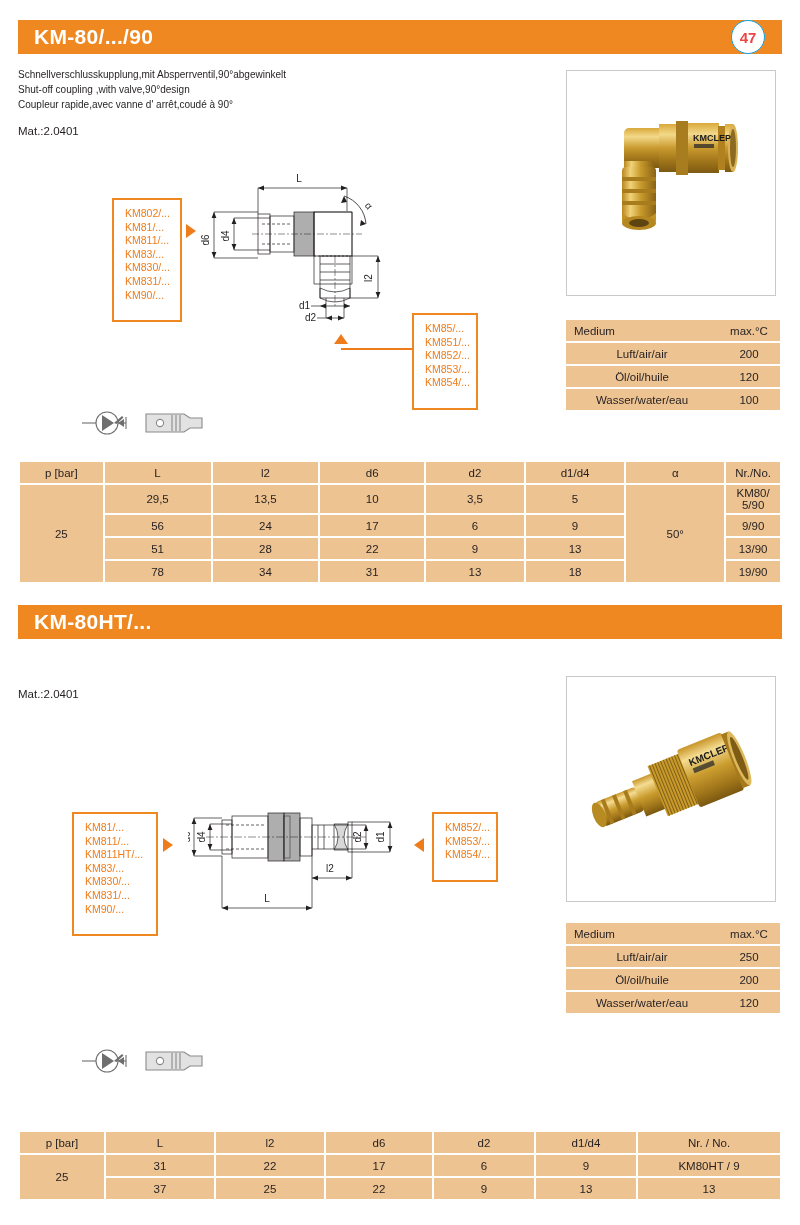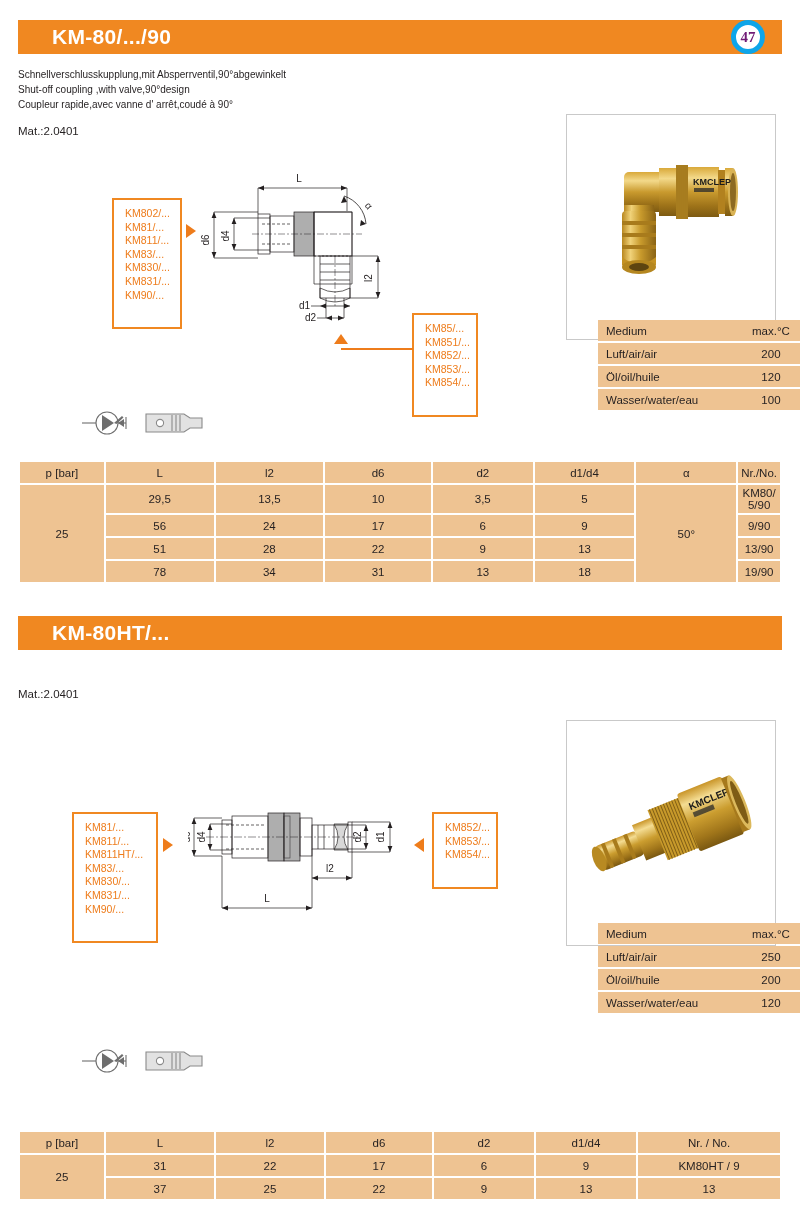--- a/index.html
+++ b/index.html
@@ -11,66 +11,65 @@
     color: #231f20;
     overflow: hidden;
   }
   .page { position: relative; width: 800px; height: 1225px; }
 
   
   .sec-header {
     position: absolute;
     left: 18px; width: 764px; height: 34px;
     background: #f08821;
-    display: flex; align-items: center; padding-left: 18px;
+    display: flex; align-items: center;
   }
   .sec-header .title {
     color: #ffffff;
     font-size: 21px;
     font-weight: bold;
     letter-spacing: .3px;
     margin-left: 16px;
   }
   .page-badge {
     position: absolute;
     width: 34px; height: 34px;
     border-radius: 50%;
     background: #ffffff;
-    border: 5px solid #0ea5e9;
+    border: 1px solid #0ea5e9;
     display: flex; align-items: center; justify-content: center;
-    font-size: 15px; font-weight: bold; color: #701a75; font-family: Liberation Serif, serif;
+    font-size: 15px; font-weight: bold; color: #ef4444;
   }
 
   
   .desc {
     position: absolute;
     font-size: 10px;
     line-height: 15px;
     white-space: pre-line;
   }
   .mat {
     position: absolute;
     font-size: 11.5px;
   }
 
   
   .photo-frame {
     position: absolute;
     border: 1px solid #c9c9c9;
     background: #ffffff;
     overflow: hidden;
-    margin-top: 44px;
   }
 
   
   .callout {
     position: absolute;
     border: 2px solid #f08821;
     background: #ffffff;
-    padding: 7px 9px 25px 11px;
+    padding: 7px 9px 18px 11px;
   }
   .callout div {
     color: #ee7c1b;
     font-size: 10.5px;
     line-height: 13.6px;
     white-space: nowrap;
   }
   .arrow-right {
     position: absolute;
     width: 0; height: 0;
@@ -96,47 +95,46 @@
     position: absolute;
     background: #ee7c1b;
   }
 
   
   .medtable {
     position: absolute;
     border-collapse: separate;
     border-spacing: 0 2px;
     font-size: 11.5px;
-    margin-left: 32px;
   }
   .medtable td {
     background: #eec392;
     padding: 4px 8px;
     height: 21px;
   }
-  .medtable td.label { width: 152px; text-align: left; }
+  .medtable td.label { width: 152px; text-align: center; }
   .medtable td.val   { width: 62px;  text-align: center; }
   .medtable tr.head td { font-weight: normal; }
   .medtable tr.head td.label { text-align: left; }
   .medtable tr.head td.val { }
 
   
   .spec {
     position: absolute;
     left: 18px; width: 764px;
     border-collapse: separate;
     border-spacing: 2px 2px;
     font-size: 11.5px;
     background: #ffffff;
   }
   .spec td {
     background: #eec392;
     height: 21px;
     text-align: center;
-    padding: 2px 3px;
+    padding: 2px 9px;
     vertical-align: middle;
   }
 
   
   .symbols { position: absolute; }
 
   
   .drawing { position: absolute; }
   svg { display: block; }
 </style>
@@ -387,21 +385,21 @@
       <td>78</td>
       <td>34</td>
       <td>31</td>
       <td>13</td>
       <td>18</td>
       <td>19/90</td>
     </tr>
   </tbody>
     </table>
 
-  <div class="sec-header" style="top:605px;margin-top:11px;">
+  <div class="sec-header" style="top:605px;">
     <span class="title">KM-80HT/...</span>
   </div>
 
   <div class="mat" style="top:688px; left:18px;">Mat.:2.0401</div>
 
   <div class="photo-frame" style="top:676px; left:566px; width:210px; height:226px;">
     <svg width="208" height="224" viewBox="0 0 208 224">
       <defs>
         <linearGradient id="brass2" x1="0" y1="0" x2="0" y2="1">
           <stop offset="0%" stop-color="#c99529"></stop>

